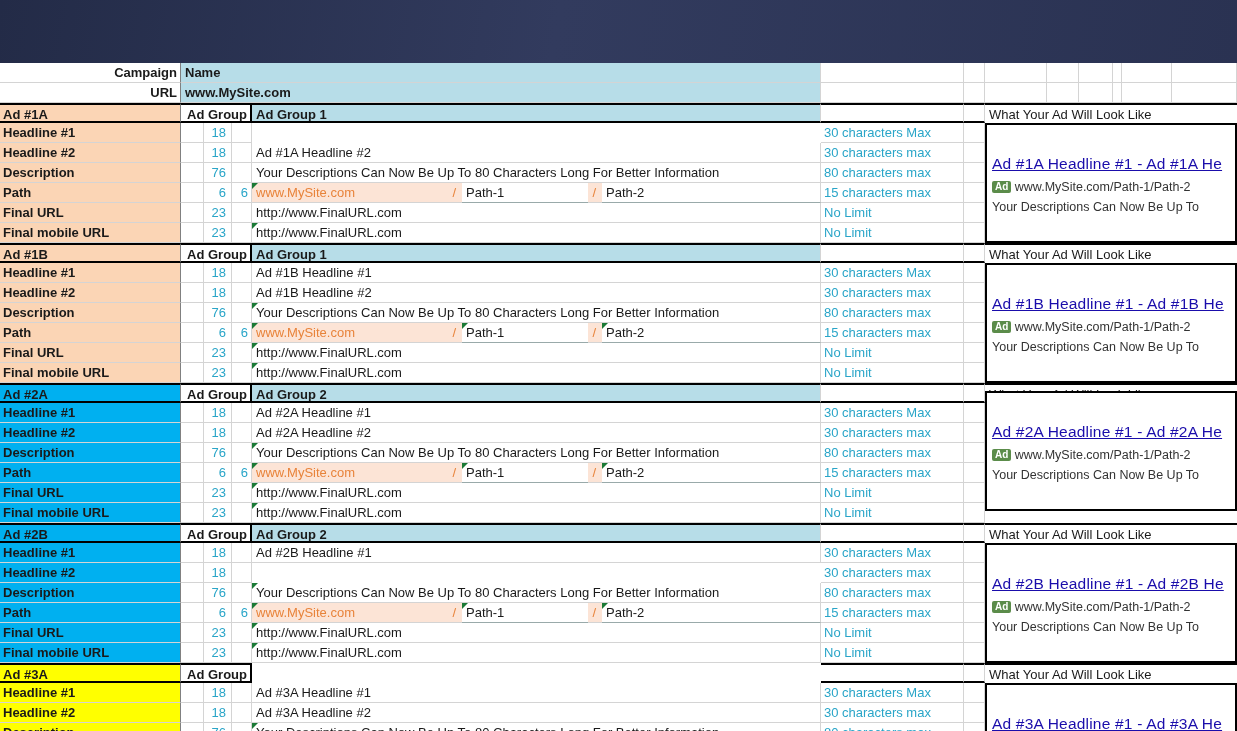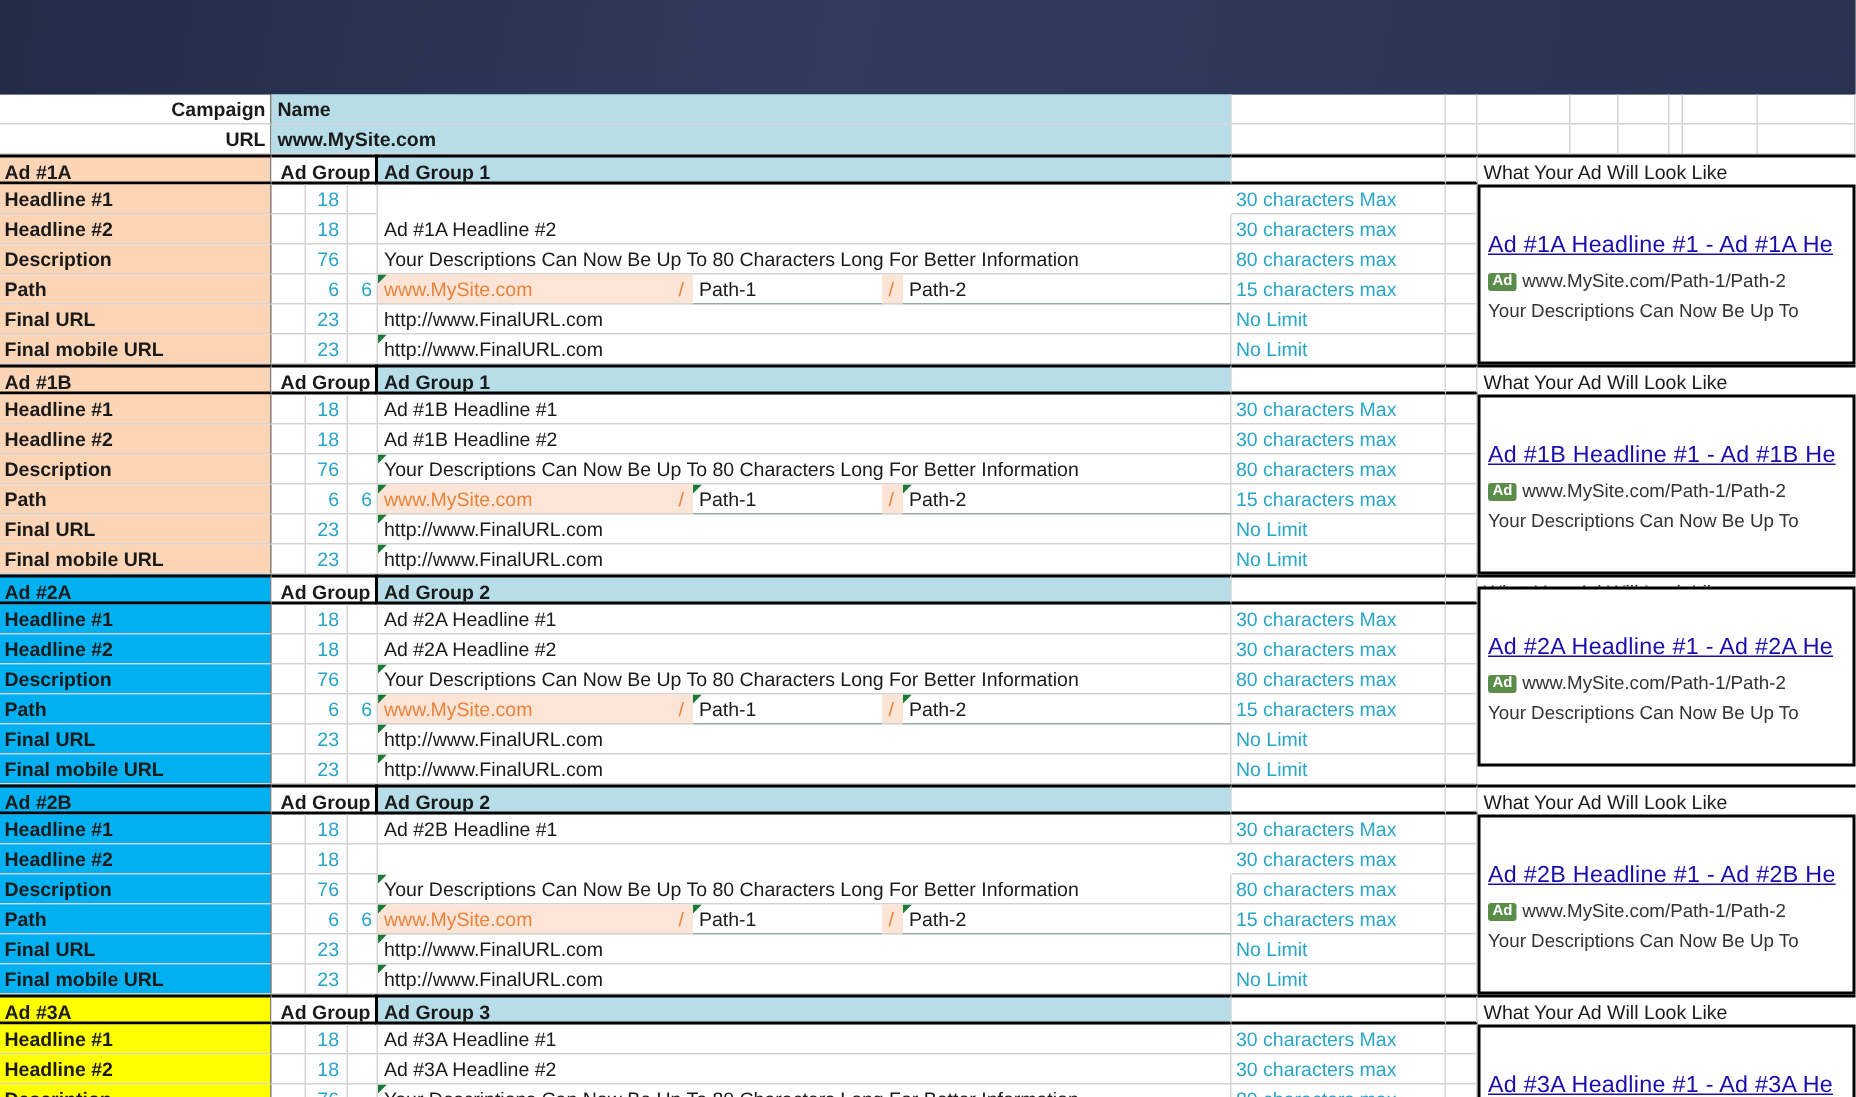--- a/index.html
+++ b/index.html
@@ -386,21 +386,20 @@
       <div class="cell " style="left:985px;width:252px;"></div>
     </div>
     <div class="prevbox" style="left:985px;top:480px;height:120px;">
       <div class="prev-title" style="top:30px;">Ad #2B Headline #1 - Ad #2B He</div>
       <div class="prev-url-line" style="top:55px;"><div class="adbadge">Ad</div><span>  www.MySite.com/Path-1/Path-2</span></div>
       <div class="prev-desc" style="top:75px;">Your Descriptions Can Now Be Up To</div>
     </div>
     <div class="row " style="top:600px;">
       <div class="cell lbl hvy-t hvy-b" style="left:0px;width:181px;background:#ffff00;border-right:1px solid #808080;">Ad #3A</div>
       <div class="cell grp hvy-t hvy-b hvy-r" style="left:181px;width:71px;">Ad Group</div>
-      <div class="cell bluehdr hvy-t hvy-b" style="left:252px;width:569px;border-right:1px solid #d4d4d4;">Ad Group 3</div>
       <div class="cell hvy-t hvy-b gl" style="left:821px;width:143px;"></div>
       <div class="cell hvy-t hvy-b gl" style="left:964px;width:21px;"></div>
       <div class="cell prev-hdr hvy-t" style="left:985px;width:252px;">What Your Ad Will Look Like</div>
     </div>
     <div class="row " style="top:620px;">
       <div class="cell lbl gb" style="left:0px;width:181px;background:#ffff00;border-right:1px solid #808080;font-weight:bold;">Headline #1</div>
       <div class="cell gb gl" style="left:181px;width:23px;"></div>
       <div class="cell num gb gl" style="left:204px;width:28px;">18</div>
       <div class="cell gb gl" style="left:232px;width:20px;"></div>
       <div class="cell txt gb gl" style="left:252px;width:569px;">Ad #3A Headline #1</div>

